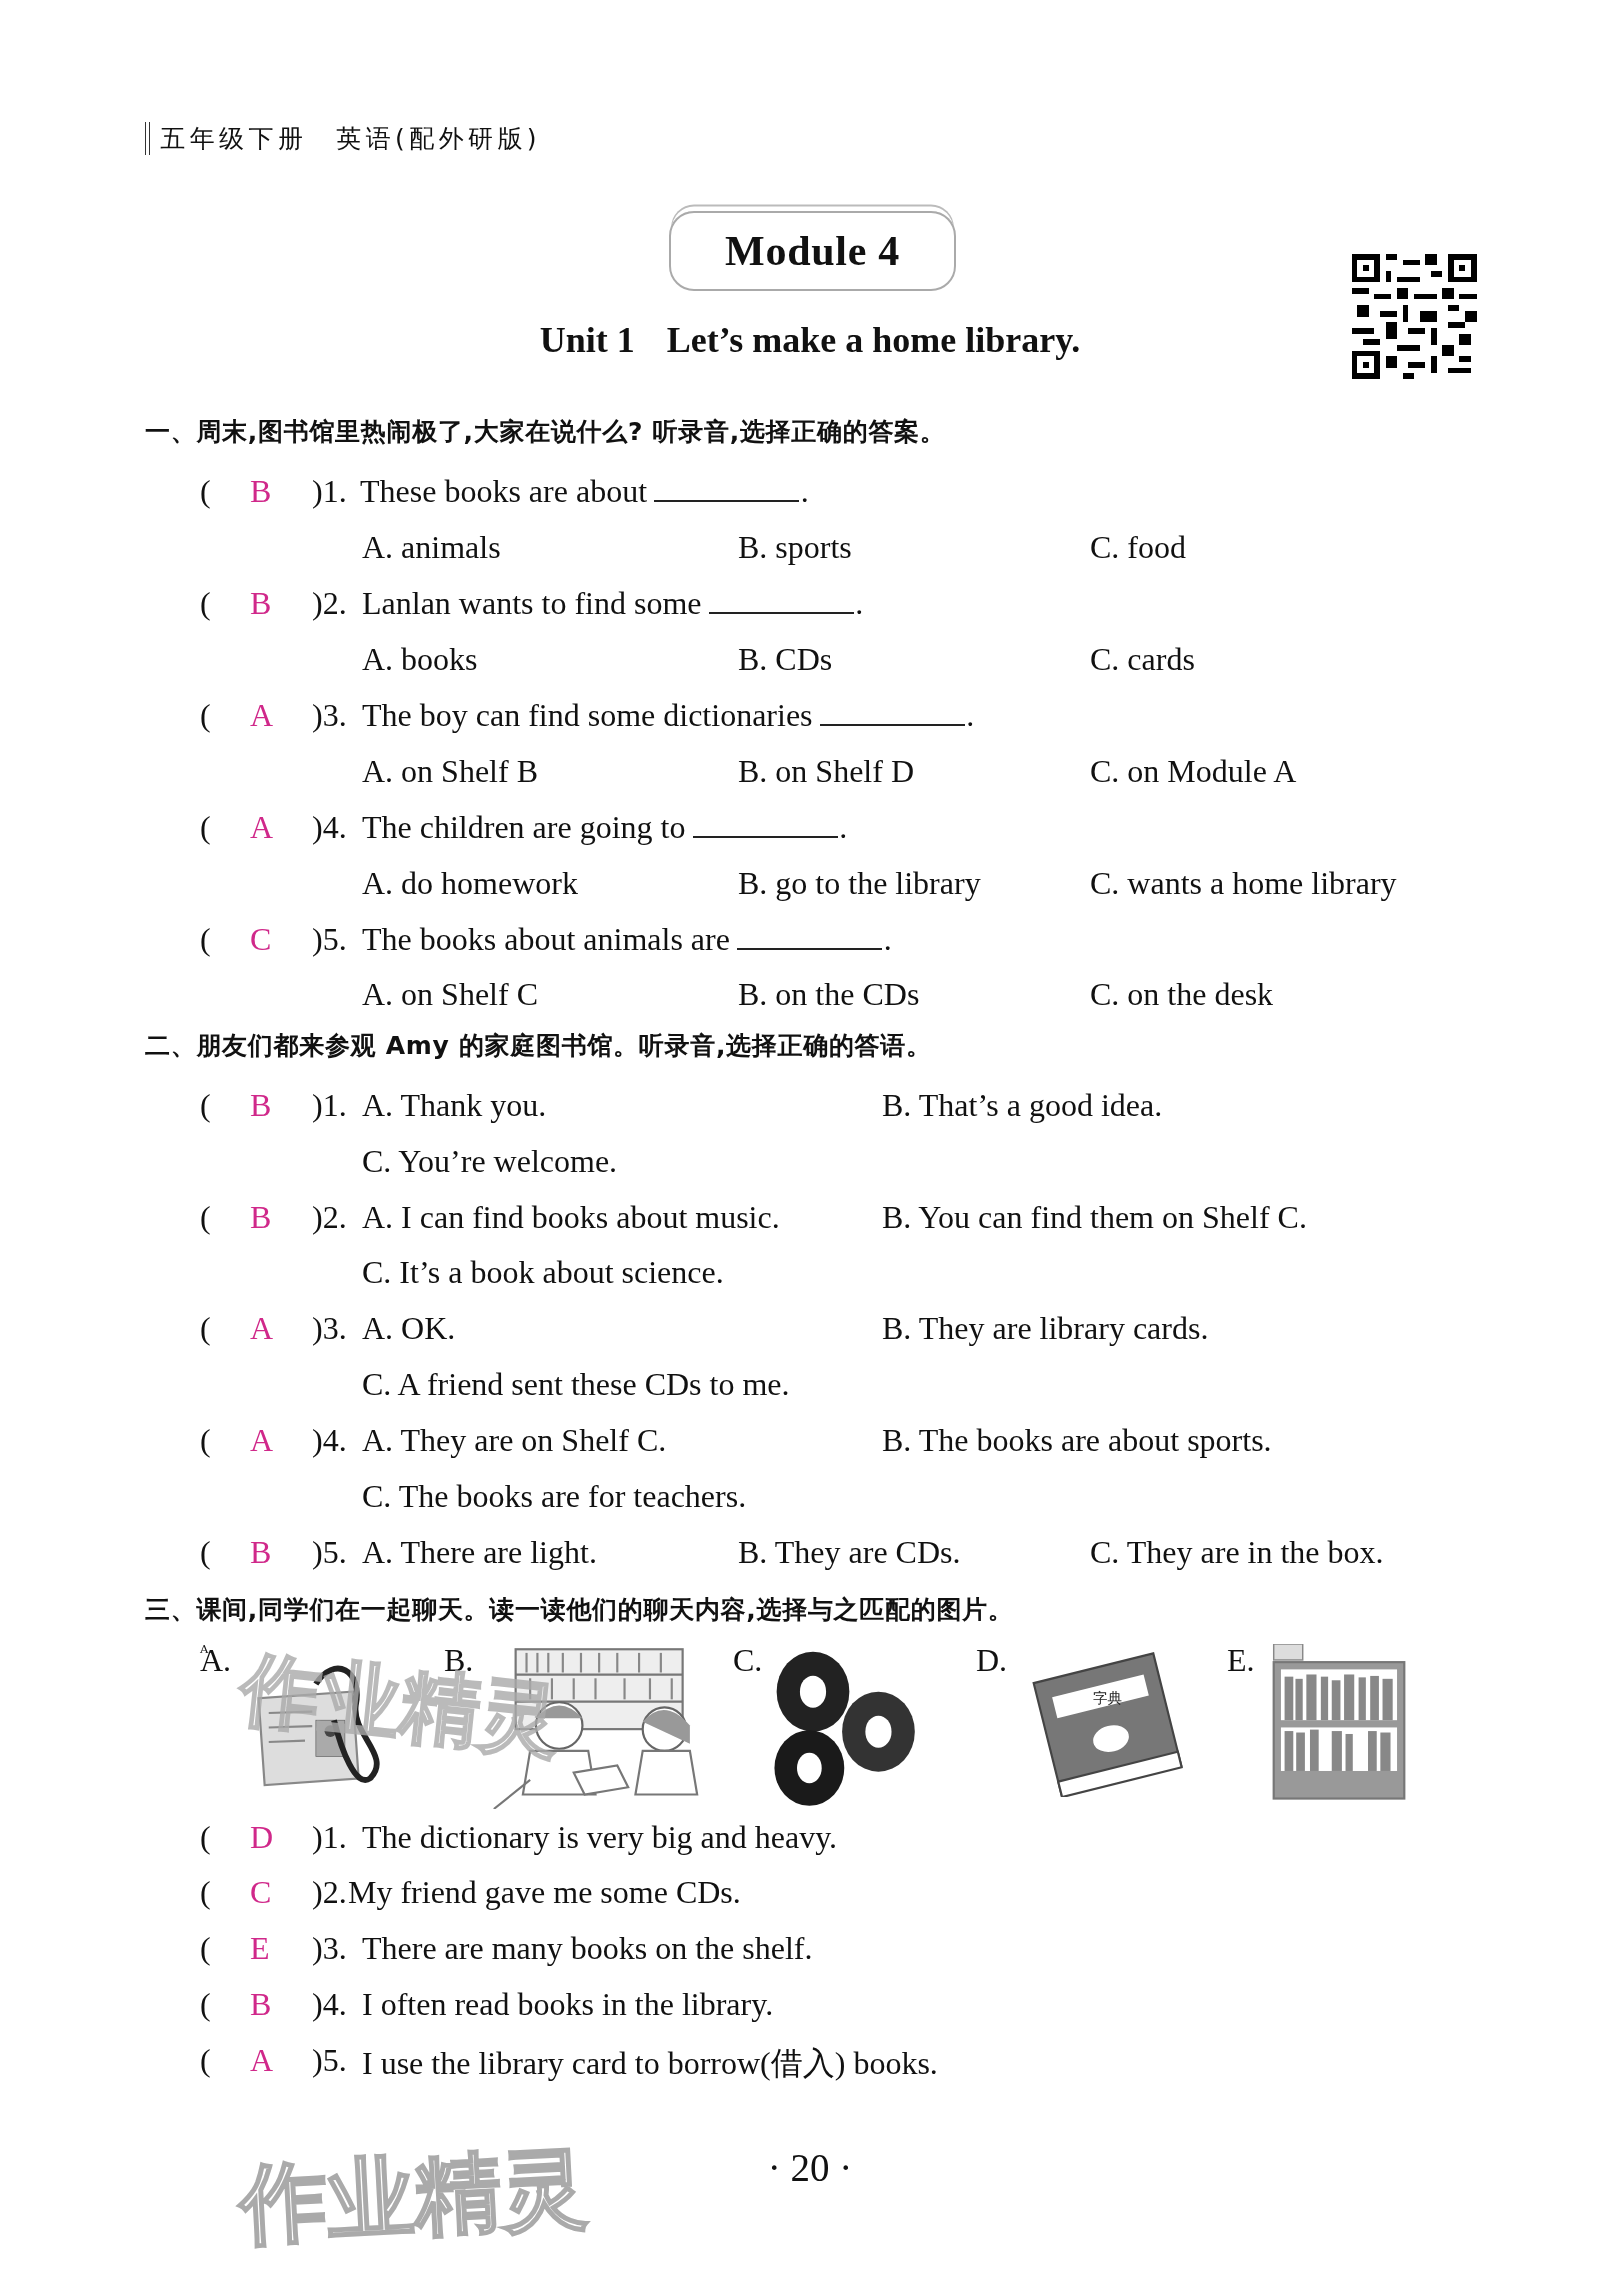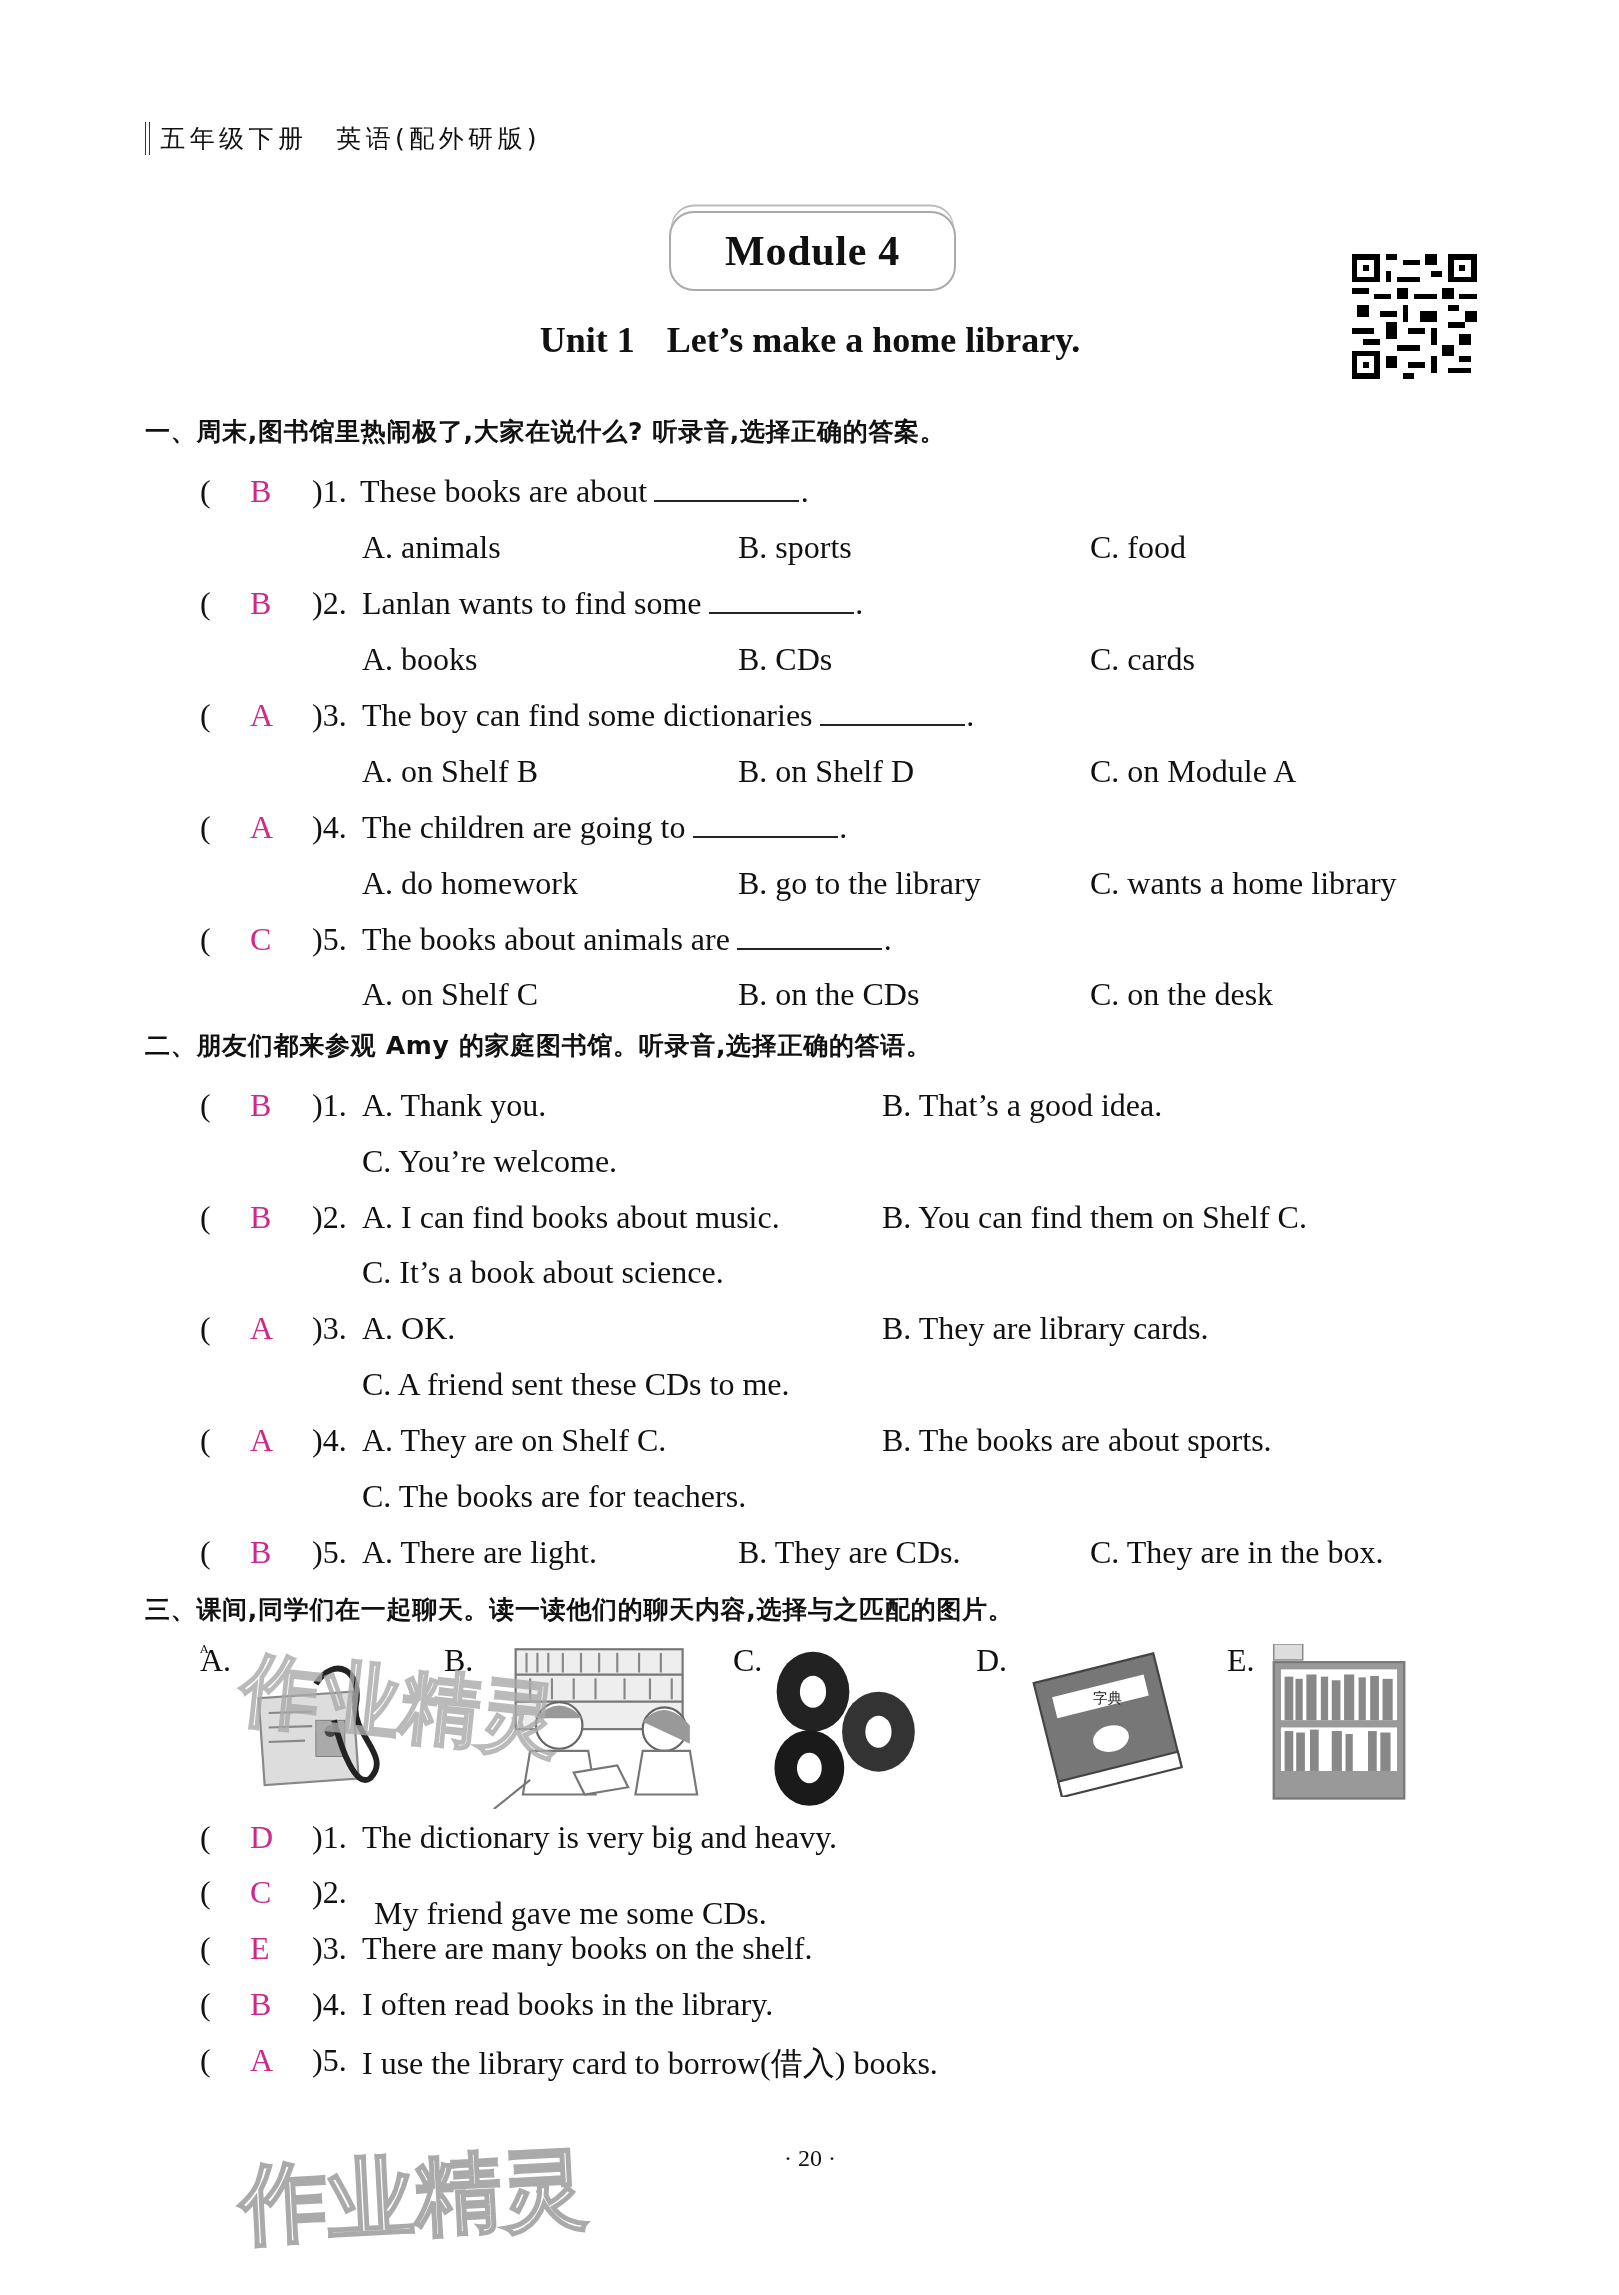--- a/index.html
+++ b/index.html
@@ -18,21 +18,21 @@
   .qr { left:1350px; top:254px; width:128px; height:125px; }
   .sec-title { left:145px; font-family:"DejaVu Sans","Liberation Sans",sans-serif; font-weight:bold; font-size:25px; letter-spacing:0.7px; }
   .line { font-family:"Liberation Serif","DejaVu Serif",serif; font-size:32px; white-space:nowrap; }
   .paren-l { left:200px; }
   .ans { color:#d0288a; left:250px; }
   .paren-r { left:312px; }
   .blank { display:inline-block; width:145px; border-bottom:2.2px solid #222; height:22px; vertical-align:baseline; margin-left:7.3px; margin-right:1.5px; }
   .pic-label { font-family:"Liberation Serif",serif; font-size:32px; }
   .watermark { font-family:"DejaVu Sans","Liberation Sans",sans-serif; font-weight:bold; color:transparent;
                -webkit-text-stroke:2.2px #aaa; }
-  .pagenum { left:0; width:1620px; top:2145px; text-align:center; font-family:"Liberation Serif",serif; font-size:24px; }
+  .pagenum { left:0; width:1620px; top:2145px; text-align:center; font-family:"Liberation Serif",serif; font-size:39px; }
 </style>
 </head>
 <body>
 
 <div class="abs header">
   <span class="bar"></span>
   <span>五年级下册</span>
   <span class="sp"></span>
   <span>英语(配外研版)</span>
 </div>
@@ -275,21 +275,21 @@
 </div>
 
 <div id="s3">
     <div class="abs line paren-l" style="top:1819px;">(</div>
     <div class="abs line ans" style="top:1819px;">D</div>
     <div class="abs line paren-r" style="top:1819px;">)1.</div>
     <div class="abs line" style="left:362px; top:1819px;">The dictionary is very big and heavy.</div>
     <div class="abs line paren-l" style="top:1874px;">(</div>
     <div class="abs line ans" style="top:1874px;">C</div>
     <div class="abs line paren-r" style="top:1874px;">)2.</div>
-    <div class="abs line" style="left:374px; top:1874px;margin-top:21px;">My friend gave me some CDs.</div>
+    <div class="abs line" style="left:348px; top:1874px;">My friend gave me some CDs.</div>
     <div class="abs line paren-l" style="top:1930px;">(</div>
     <div class="abs line ans" style="top:1930px;">E</div>
     <div class="abs line paren-r" style="top:1930px;">)3.</div>
     <div class="abs line" style="left:362px; top:1930px;">There are many books on the shelf.</div>
     <div class="abs line paren-l" style="top:1986px;">(</div>
     <div class="abs line ans" style="top:1986px;">B</div>
     <div class="abs line paren-r" style="top:1986px;">)4.</div>
     <div class="abs line" style="left:362px; top:1986px;">I often read books in the library.</div>
     <div class="abs line paren-l" style="top:2042px;">(</div>
     <div class="abs line ans" style="top:2042px;">A</div>

